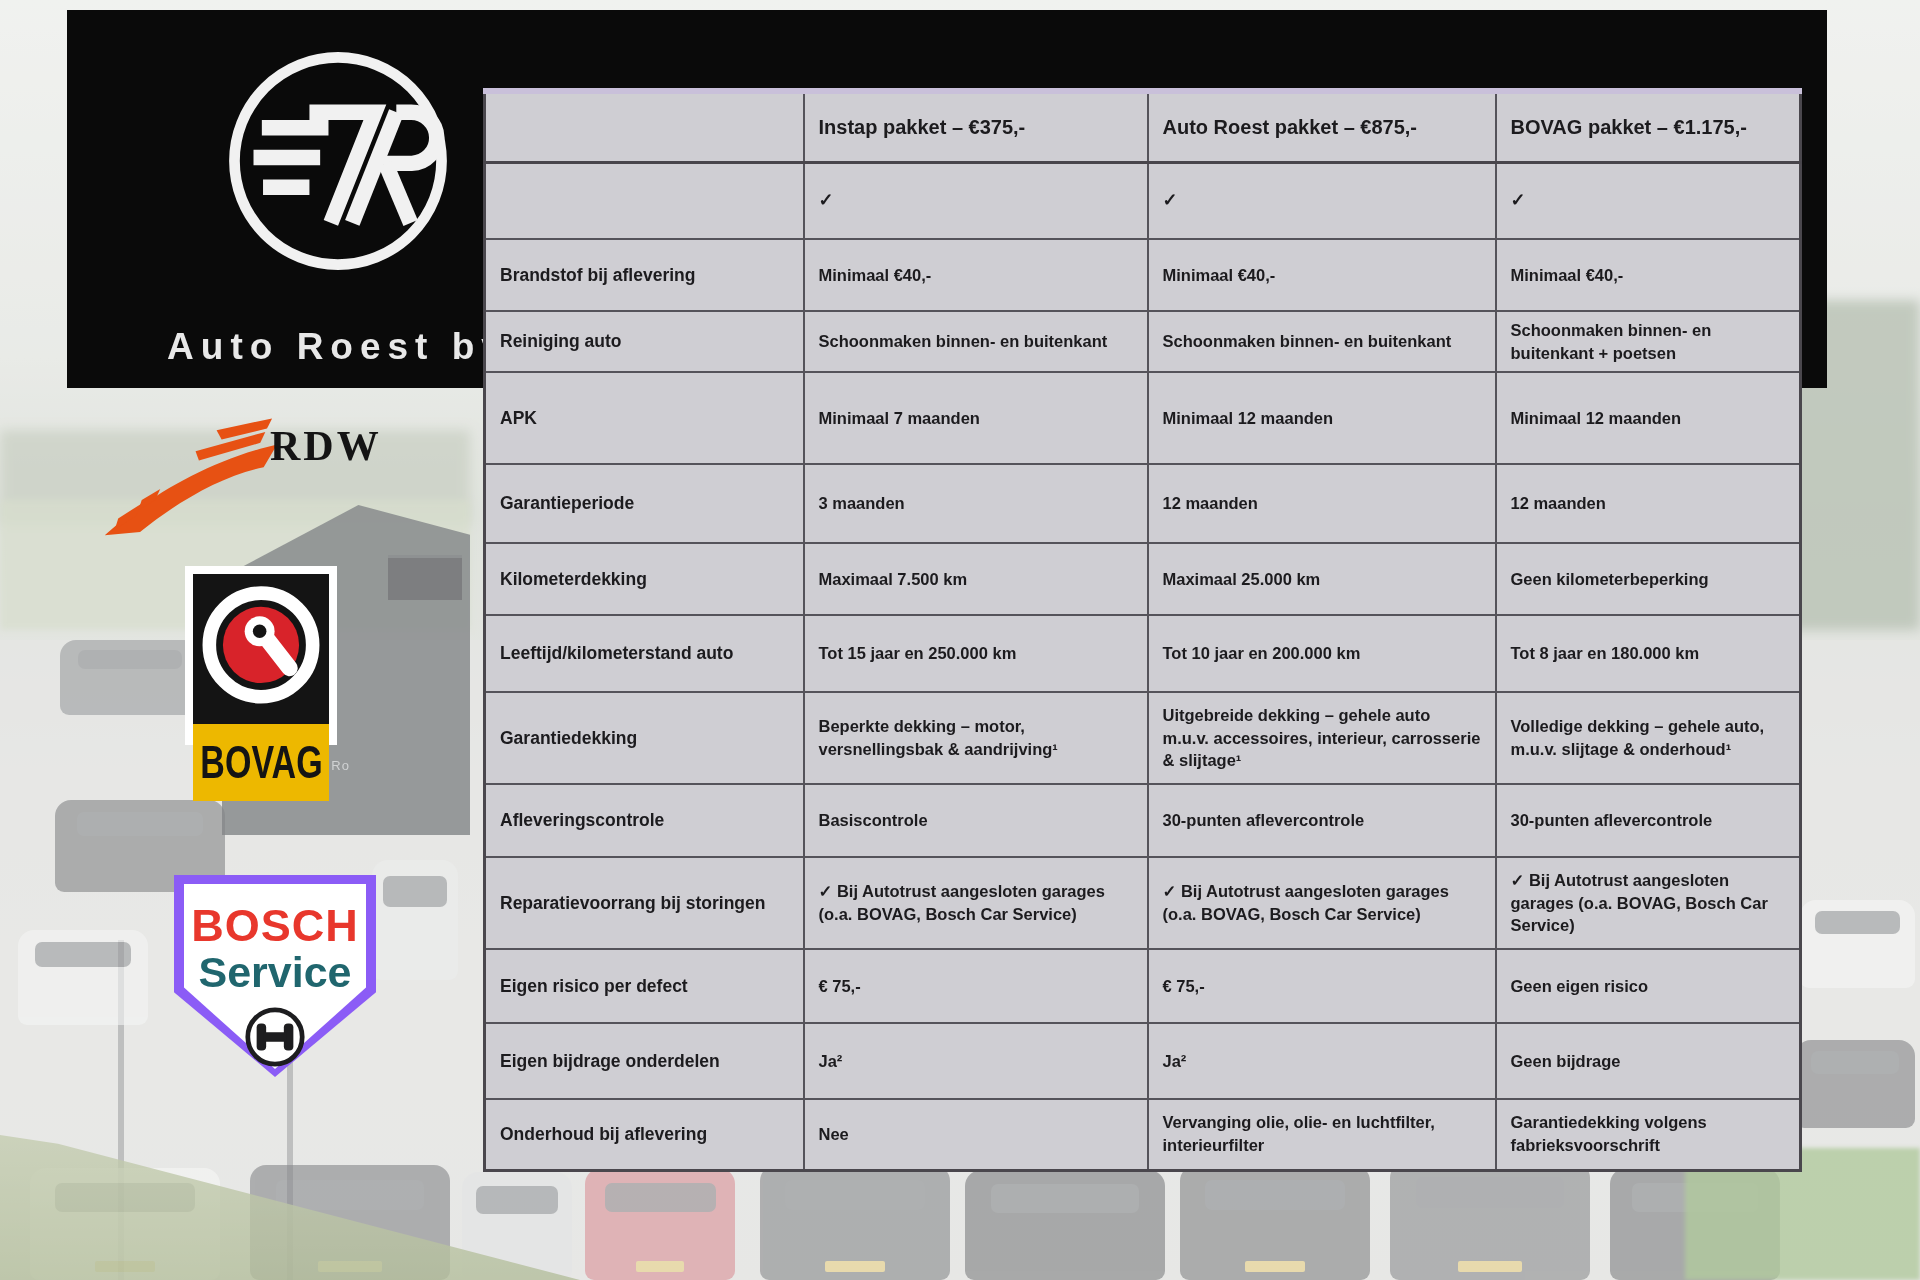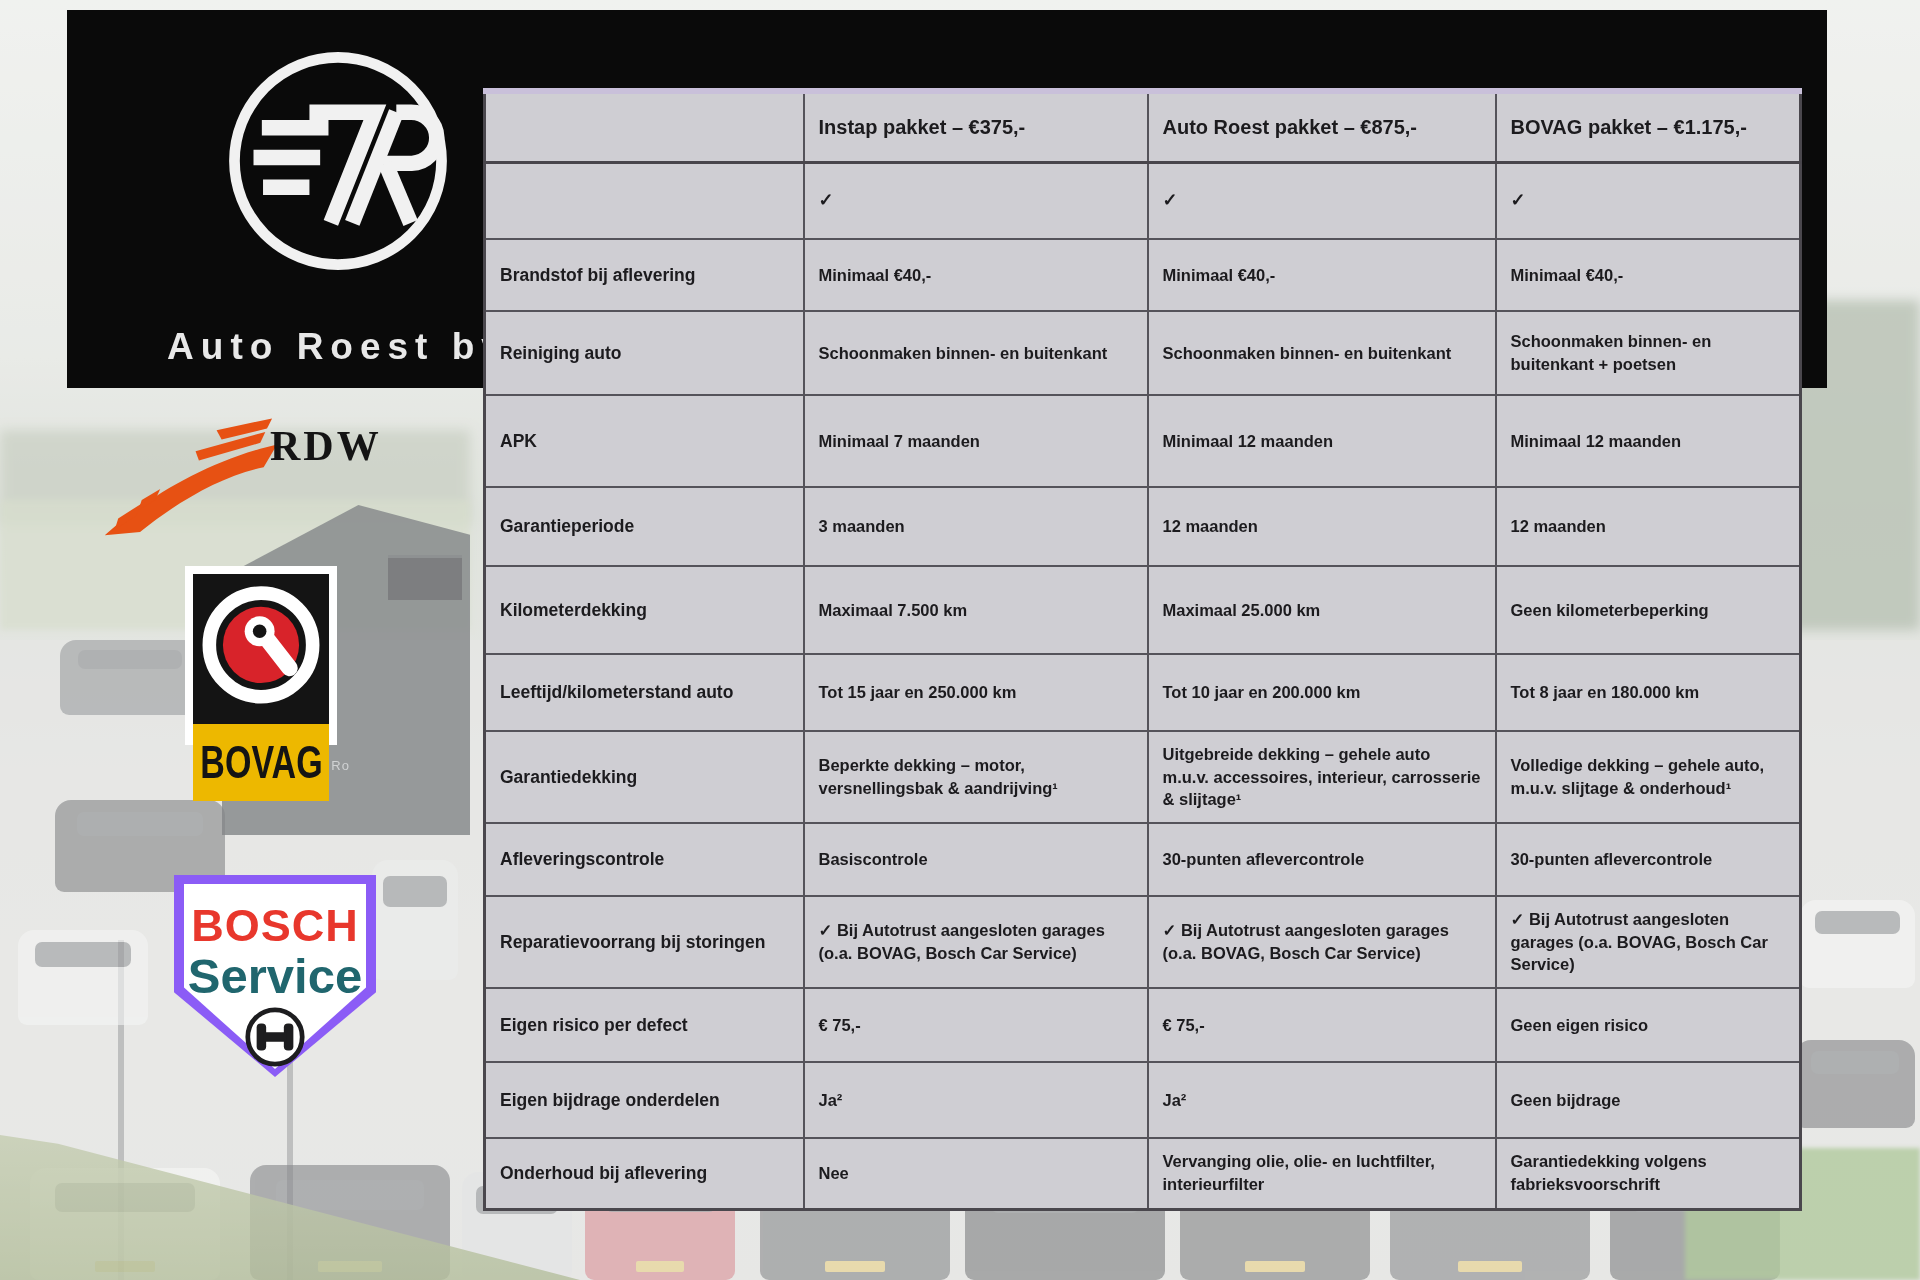--- a/index.html
+++ b/index.html
@@ -44,21 +44,21 @@
   .bovag{position:absolute;left:185px;top:566px;width:152px;height:179px;background:#ffffff;padding:8px;box-sizing:border-box;}
   .bovag-emblem{width:100%;height:150px;display:block;}
   .bovag-band{width:100%;height:77px;background:#EDB800;display:flex;align-items:center;justify-content:center;}
   .bovag-word{font-size:37px;font-weight:800;color:#141414;letter-spacing:0px;transform:scale(.92,1.25);}
 
   .bosch{position:absolute;left:174px;top:875px;width:202px;height:202px;background:#8b5cf6;
     clip-path:polygon(0 0,100% 0,100% 58%,50% 100%,0 58%);}
   .bosch-inner{position:absolute;left:10px;top:9px;right:10px;bottom:8px;background:#ffffff;
     clip-path:polygon(0 0,100% 0,100% 56%,50% 100%,0 56%);text-align:center;}
   .bosch-word1{margin-top:16px;font-size:45px;font-weight:800;color:#E8372C;letter-spacing:1px;}
-  .bosch-word2{margin-top:-4px;font-size:49px;font-weight:700;color:#20666E;}
+  .bosch-word2{margin-top:-4px;font-size:43px;font-weight:700;color:#20666E;}
   .bosch-armature{position:absolute;left:50%;bottom:6px;transform:translateX(-50%);}
 
   
   .pkg-table{position:absolute;left:459px;top:88px;width:1316px;border-collapse:collapse;table-layout:fixed;
     background:#cfced3;border:3px solid #4a474d;border-top:6px solid #c9c0da;margin-left:24px;}
   .pkg-table th,.pkg-table td{border:2px solid #55535a;padding:6px 14px;vertical-align:middle;text-align:left;
     color:#1c1b1e;word-wrap:break-word;}
   .pkg-table thead th{font-size:20px;font-weight:700;border-bottom:3px solid #48454b;}
   .pkg-table td{font-size:16.5px;line-height:1.38;font-weight:700;}
   .pkg-table td.lbl{font-size:17.5px;}
@@ -215,39 +215,39 @@
       <td>✓</td>
       <td>✓</td>
       <td>✓</td>
     </tr>
     <tr style="height:72px">
       <td class="lbl">Brandstof bij aflevering</td>
       <td>Minimaal €40,-</td>
       <td>Minimaal €40,-</td>
       <td>Minimaal €40,-</td>
     </tr>
-    <tr style="height:84px">
+    <tr style="height:61px">
       <td class="lbl">Reiniging auto</td>
       <td>Schoonmaken binnen- en buitenkant</td>
       <td>Schoonmaken binnen- en buitenkant</td>
       <td>Schoonmaken binnen- en buitenkant + poetsen</td>
     </tr>
     <tr style="height:92px">
       <td class="lbl">APK</td>
       <td>Minimaal 7 maanden</td>
       <td>Minimaal 12 maanden</td>
       <td>Minimaal 12 maanden</td>
     </tr>
     <tr style="height:79px">
       <td class="lbl">Garantieperiode</td>
       <td>3 maanden</td>
       <td>12 maanden</td>
       <td>12 maanden</td>
     </tr>
-    <tr style="height:88px">
+    <tr style="height:72px">
       <td class="lbl">Kilometerdekking</td>
       <td>Maximaal 7.500 km</td>
       <td>Maximaal 25.000 km</td>
       <td>Geen kilometerbeperking</td>
     </tr>
     <tr style="height:77px">
       <td class="lbl">Leeftijd/kilometerstand auto</td>
       <td>Tot 15 jaar en 250.000 km</td>
       <td>Tot 10 jaar en 200.000 km</td>
       <td>Tot 8 jaar en 180.000 km</td>

